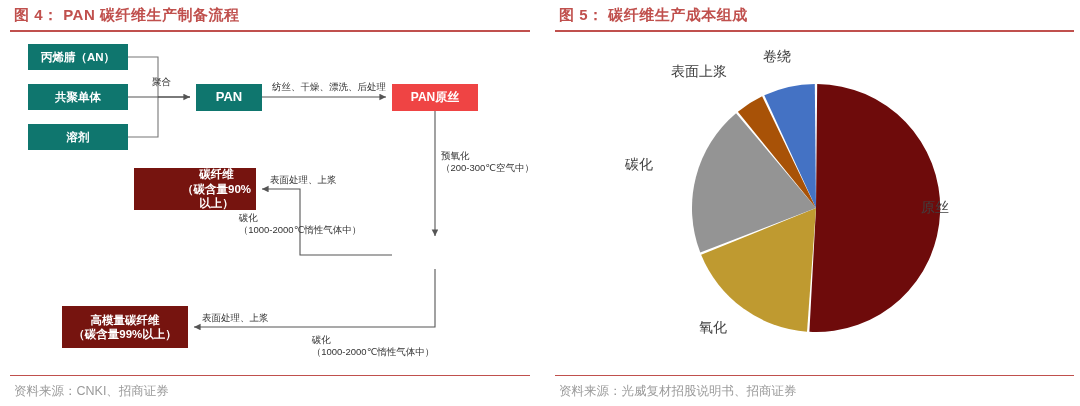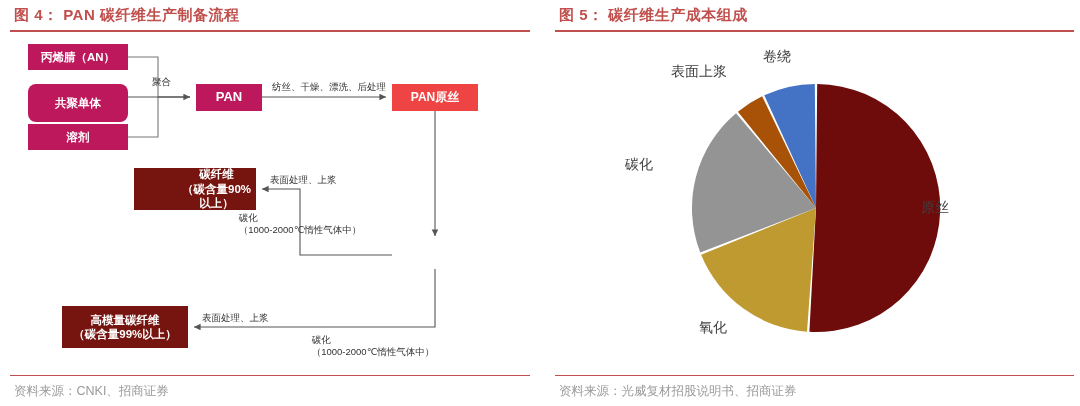--- a/index.html
+++ b/index.html
@@ -34,26 +34,26 @@
   }
 
   
   .flow{position:absolute;left:0;top:34px;width:536px;height:332px;}
   .node{
     position:absolute;box-sizing:border-box;
     display:flex;flex-direction:column;align-items:center;justify-content:center;
     color:#ffffff;font-weight:bold;text-align:center;
     line-height:1.25;
   }
-  .n-gold{background:#be185d;}
+  .n-gold{background:#0f766e;}
   .n-orange{background:#ef4444;}
   .n-dred{background:#76140F;}
 
   .n-an   {left:28px; top:10px;  width:100px;height:26px;font-size:11.5px;}
-  .n-co   {left:28px; top:50px;  width:100px;height:38px;font-size:11.5px;border-radius:8px;}
+  .n-co   {left:28px; top:50px;  width:100px;height:26px;font-size:11.5px;}
   .n-sol  {left:28px; top:90px;  width:100px;height:26px;font-size:11.5px;}
   .n-pan  {left:196px;top:50px;  width:66px; height:27px;font-size:13px;}
   .n-panyz{left:392px;top:50px;  width:86px; height:27px;font-size:12px;}
   .n-preox{left:392px;top:208px; width:86px; height:27px;font-size:12px;}
   .n-cf   {left:134px;top:134px; width:122px;height:42px;font-size:11.5px;padding-left:43px;}
   .n-hm   {left:62px; top:272px; width:126px;height:42px;font-size:11.5px;}
 
   .edge-label{
     position:absolute;color:#333333;font-size:9.5px;line-height:1.3;
     text-align:left;white-space:nowrap;
@@ -128,20 +128,24 @@
         <span>（碳含量90%以上）</span>
       </div>
       <div class="node n-dred n-hm">
         <span>高模量碳纤维</span>
         <span>（碳含量99%以上）</span>
       </div>
 
       <div class="edge-label" style="left:152px;top:42px;">聚合</div>
       <div class="edge-label" style="left:272px;top:47px;">纺丝、干燥、漂洗、后处理</div>
 
+      <div class="edge-label" style="left:441px;top:116px;text-align:left;">
+        <div>预氧化</div>
+        <div>（200-300℃空气中）</div>
+      </div>
 
       <div class="edge-label" style="left:300px;top:178px;transform:translateX(-50%);">
         <div>碳化</div>
         <div>（1000-2000℃惰性气体中）</div>
       </div>
 
       <div class="edge-label" style="left:270px;top:140px;">表面处理、上浆</div>
 
       <div class="edge-label" style="left:373px;top:300px;transform:translateX(-50%);">
         <div>碳化</div>

